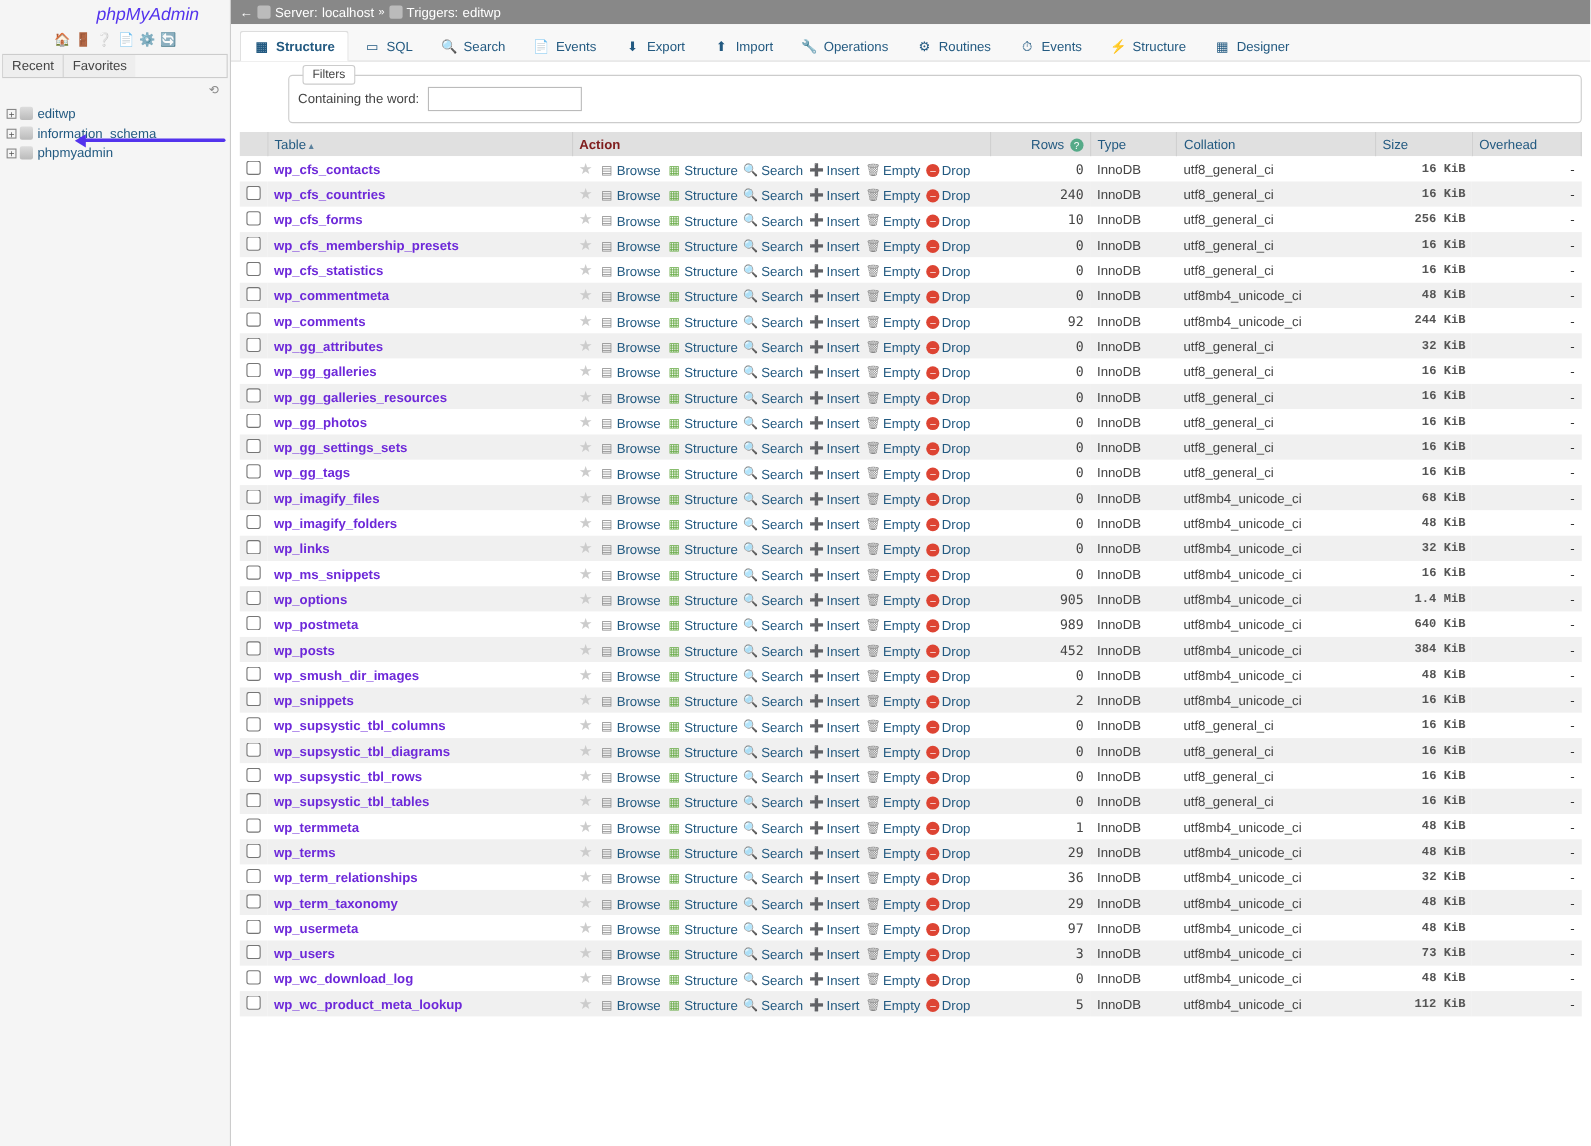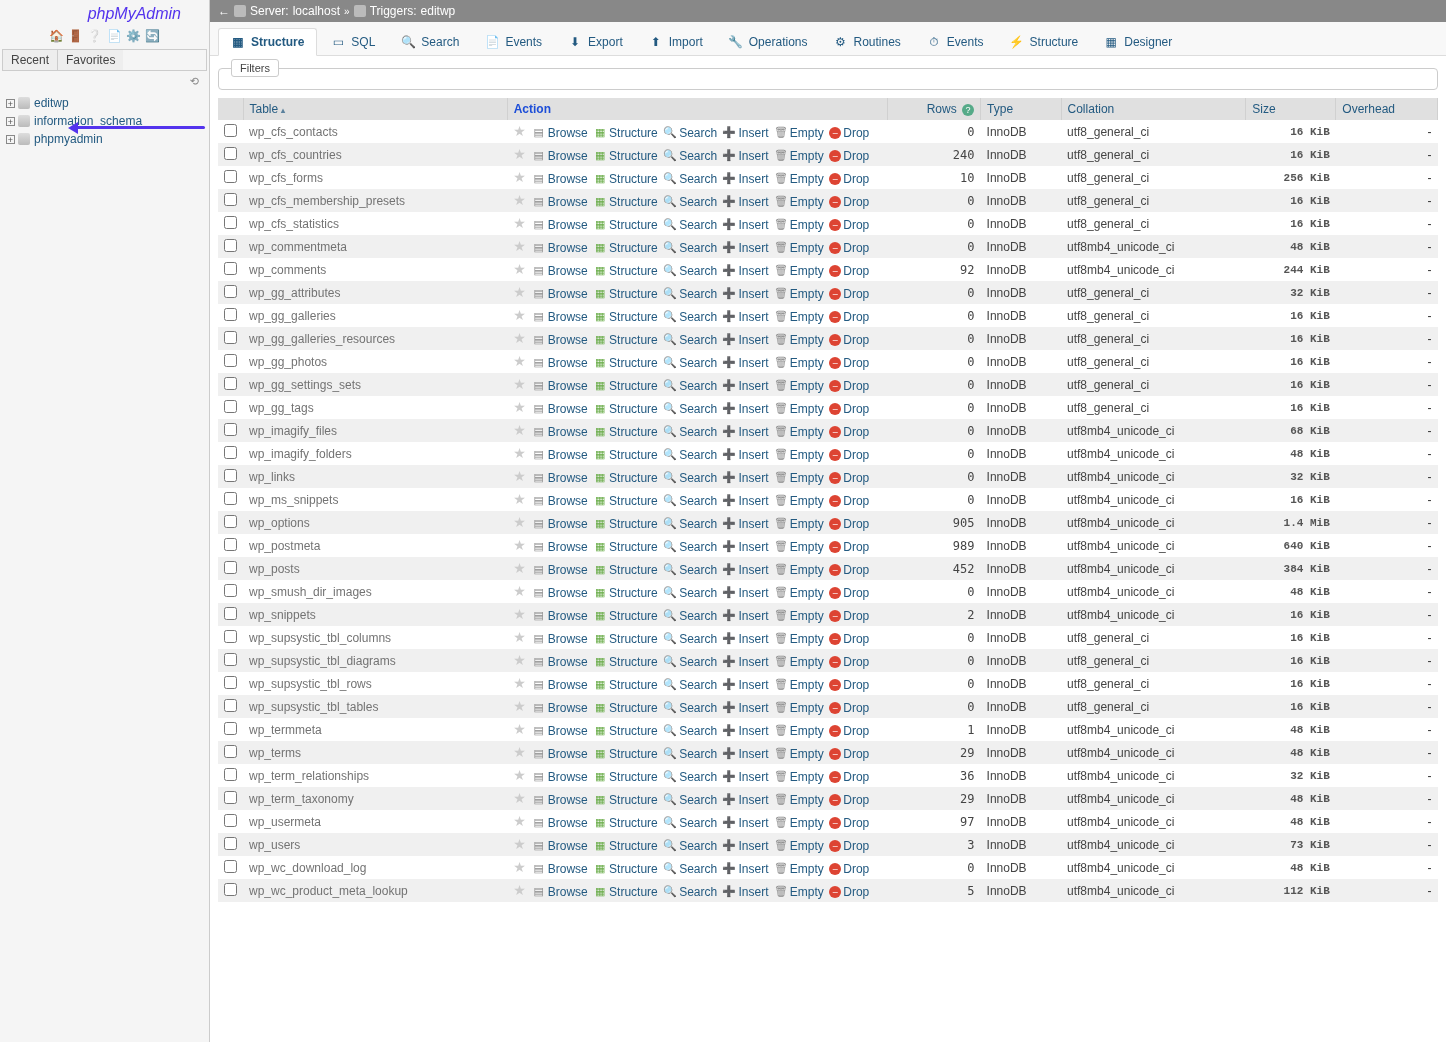--- a/index.html
+++ b/index.html
@@ -35,37 +35,37 @@
 .bc-arrow { font-size: 10px; }
 
 
 .toptabs { background: #f8f8f8; border-bottom: 1px solid #ddd; padding: 6px 0 0 8px; display: flex; gap: 2px; }
 .toptab { padding: 6px 12px; display: flex; align-items: center; gap: 6px; color: #235a81; cursor: pointer; font-size: 12px; border-radius: 3px 3px 0 0; }
 .toptab.active { background: #fff; border: 1px solid #ddd; border-bottom: 1px solid #fff; margin-bottom: -1px; font-weight: bold; }
 .tab-ico { width: 14px; height: 14px; display: inline-flex; align-items: center; justify-content: center; }
 
 
 .content { padding: 12px 8px; overflow: auto; flex: 1; }
-.filters-box { border: 1px solid #ccc; border-radius: 4px; padding: 10px 8px; margin-bottom: 8px; position: relative; }
+.filters-box { border: 1px solid #ccc; border-radius: 4px; padding: 10px 8px; margin-bottom: 8px; position: relative; margin-left: 44px; }
 .filters-legend { position: absolute; top: -10px; left: 12px; background: #fff; padding: 2px 8px; border: 1px solid #ccc; border-radius: 3px; font-size: 11px; }
 .filter-row { display: flex; align-items: center; gap: 8px; font-size: 12px; }
 .filter-row input { border: 1px solid #bbb; padding: 3px; width: 140px; height: 22px; }
 
 
 table.data { width: 100%; border-collapse: collapse; font-size: 12px; }
 table.data thead th { background: #e0e0e0; text-align: left; padding: 4px 6px; color: #235a81; font-weight: normal; border-right: 1px solid #d0d0d0; white-space: nowrap; }
 table.data thead th:first-child { width: 22px; }
 table.data thead th.sortcol::after { content: " ▴"; font-size: 9px; opacity: 0.7; }
 table.data thead th .help { display: inline-block; width: 12px; height: 12px; border-radius: 50%; background: #5a8; color: #fff; font-size: 9px; text-align: center; line-height: 12px; margin-left: 2px; }
 table.data tbody tr.even { background: #f0f0f0; }
 table.data tbody tr.odd { background: #fff; }
 table.data tbody td { padding: 3px 6px; vertical-align: middle; white-space: nowrap; }
 td.chk { width: 22px; text-align: center; }
 td.chk input { width: 13px; height: 13px; }
-td.name a { color: #737373; font-weight: normal; text-decoration: none; }
+td.name a { color: #6d28d9; font-weight: bold; text-decoration: none; }
 td.actions { width: 380px; }
 .act { color: #235a81; text-decoration: none; margin-right: 2px; display: inline-flex; align-items: center; gap: 2px; }
 .act-ico { width: 14px; height: 14px; display: inline-flex; align-items: center; justify-content: center; font-size: 11px; }
 .star { color: #ccc; font-size: 14px; margin-right: 6px; cursor: pointer; }
 .star::before { content: "★"; }
 td.rows { text-align: right; font-family: monospace; padding-right: 4px; }
 td.type { }
 td.coll { }
 td.size { text-align: right; font-family: "Courier New", monospace; font-size: 11px; color: #555; font-weight: bold; }
 td.over { text-align: right; color: #333; }
@@ -176,28 +176,32 @@
       </div>
       <div class="toptab">
         <span class="tab-ico">▦</span>
         <span>Designer</span>
       </div>
     </div>
 
   <div class="content">
     <div class="filters-box">
       <div class="filters-legend">Filters</div>
+      <div class="filter-row">
+        <span>Containing the word:</span>
+        <input type="text" value="" style="">
+      </div>
     </div>
 
     <table class="data">
       <thead>
         <tr>
           <th></th>
           <th class="sortcol">Table</th>
-          <th style="color:#1d4ed8;font-weight:bold;">Action</th>
+          <th style="color:#7f1d1d;font-weight:bold;">Action</th>
           <th style="text-align:right;"><span>Rows</span> <span class="help">?</span></th>
           <th>Type</th>
           <th>Collation</th>
           <th>Size</th>
           <th>Overhead</th>
         </tr>
       </thead>
       <tbody id="tbody">
           <tr class="odd">
             <td class="chk"><input type="checkbox" style=""></td>

